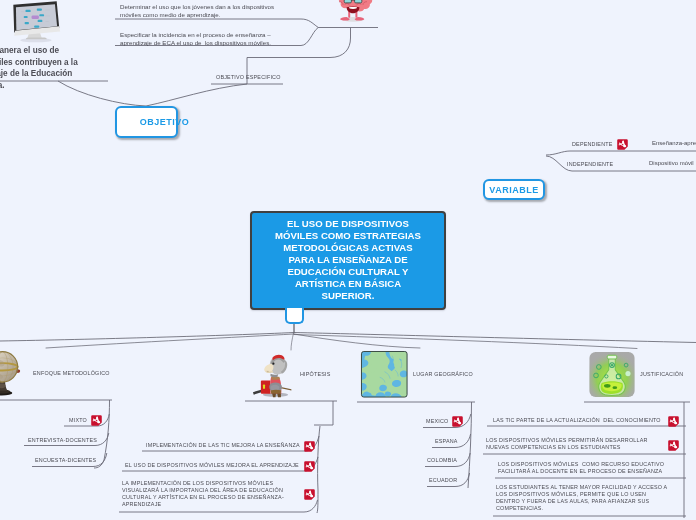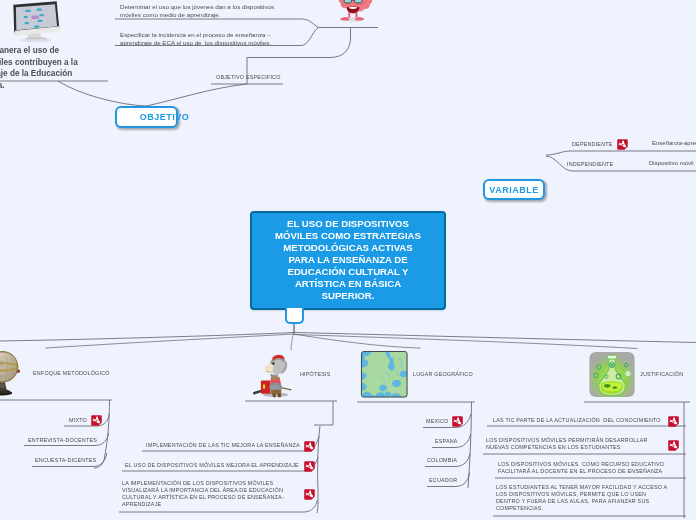--- a/index.html
+++ b/index.html
@@ -3,21 +3,21 @@
 <meta charset="utf-8">
 <style>
   html,body{margin:0;padding:0;}
   body{width:696px;height:520px;background:#eff3fd;overflow:hidden;
        font-family:"Liberation Sans",sans-serif;position:relative;}
   #stage{position:absolute;left:0;top:0;width:696px;height:520px;overflow:hidden;}
   svg.links{position:absolute;left:0;top:0;width:696px;height:520px;pointer-events:none;}
 
   
   #central{position:absolute;left:250px;top:211px;width:196px;height:99px;
-      background:#1b9ae6;border-radius:4px;border:2px solid #0369a1;
+      background:#1b9ae6;border-radius:4px;border:2px solid #404040;
       box-sizing:border-box;display:flex;align-items:center;justify-content:center;
       box-shadow:0 1px 1.5px rgba(60,60,70,.18);}
   #central .txt{color:#fff;font-weight:bold;font-size:9.6px;line-height:12.0px;
       text-align:center;white-space:pre;position:relative;top:-1px;}
   #collapse{position:absolute;left:285px;top:308px;width:19px;height:16px;
       background:#fff;border:2px solid #2196e3;border-top:none;
       border-radius:0 0 5px 5px;box-sizing:border-box;z-index:5;}
 
   .bluebox{position:absolute;background:#fff;border:2px solid #2196e3;border-radius:6px;
       box-sizing:border-box;display:flex;align-items:center;justify-content:center;
@@ -291,21 +291,21 @@
     <div class="txt">EL USO DE DISPOSITIVOS
 MÓVILES COMO ESTRATEGIAS
 METODOLÓGICAS ACTIVAS
 PARA LA ENSEÑANZA DE
 EDUCACIÓN CULTURAL Y
 ARTÍSTICA EN BÁSICA
 SUPERIOR.</div>
   </div>
   <div id="collapse"></div>
 
-  <div class="bluebox" id="objetivo-box" style="left:115px;top:106px;width:63px;height:22px;font-size:9px;letter-spacing:.5px;padding-left:36px;">
+  <div class="bluebox" id="objetivo-box" style="left:115px;top:106px;width:63px;height:32px;font-size:9px;letter-spacing:.5px;padding-left:36px;">
     <span>OBJETIVO</span>
   </div>
 
   <div class="bluebox" id="variable-box" style="left:483px;top:144px;width:62px;height:21px;font-size:9px;letter-spacing:.5px;margin-top:35px;">
     <span>VARIABLE</span>
   </div>
 
   <div class="txtnode bigobj" style="left:-82px;top:45px;width:260px;text-align:left;">Determinar de qué manera el uso de
 los dispositivos móviles contribuyen a la
 enseñanza-aprendizaje de la Educación

